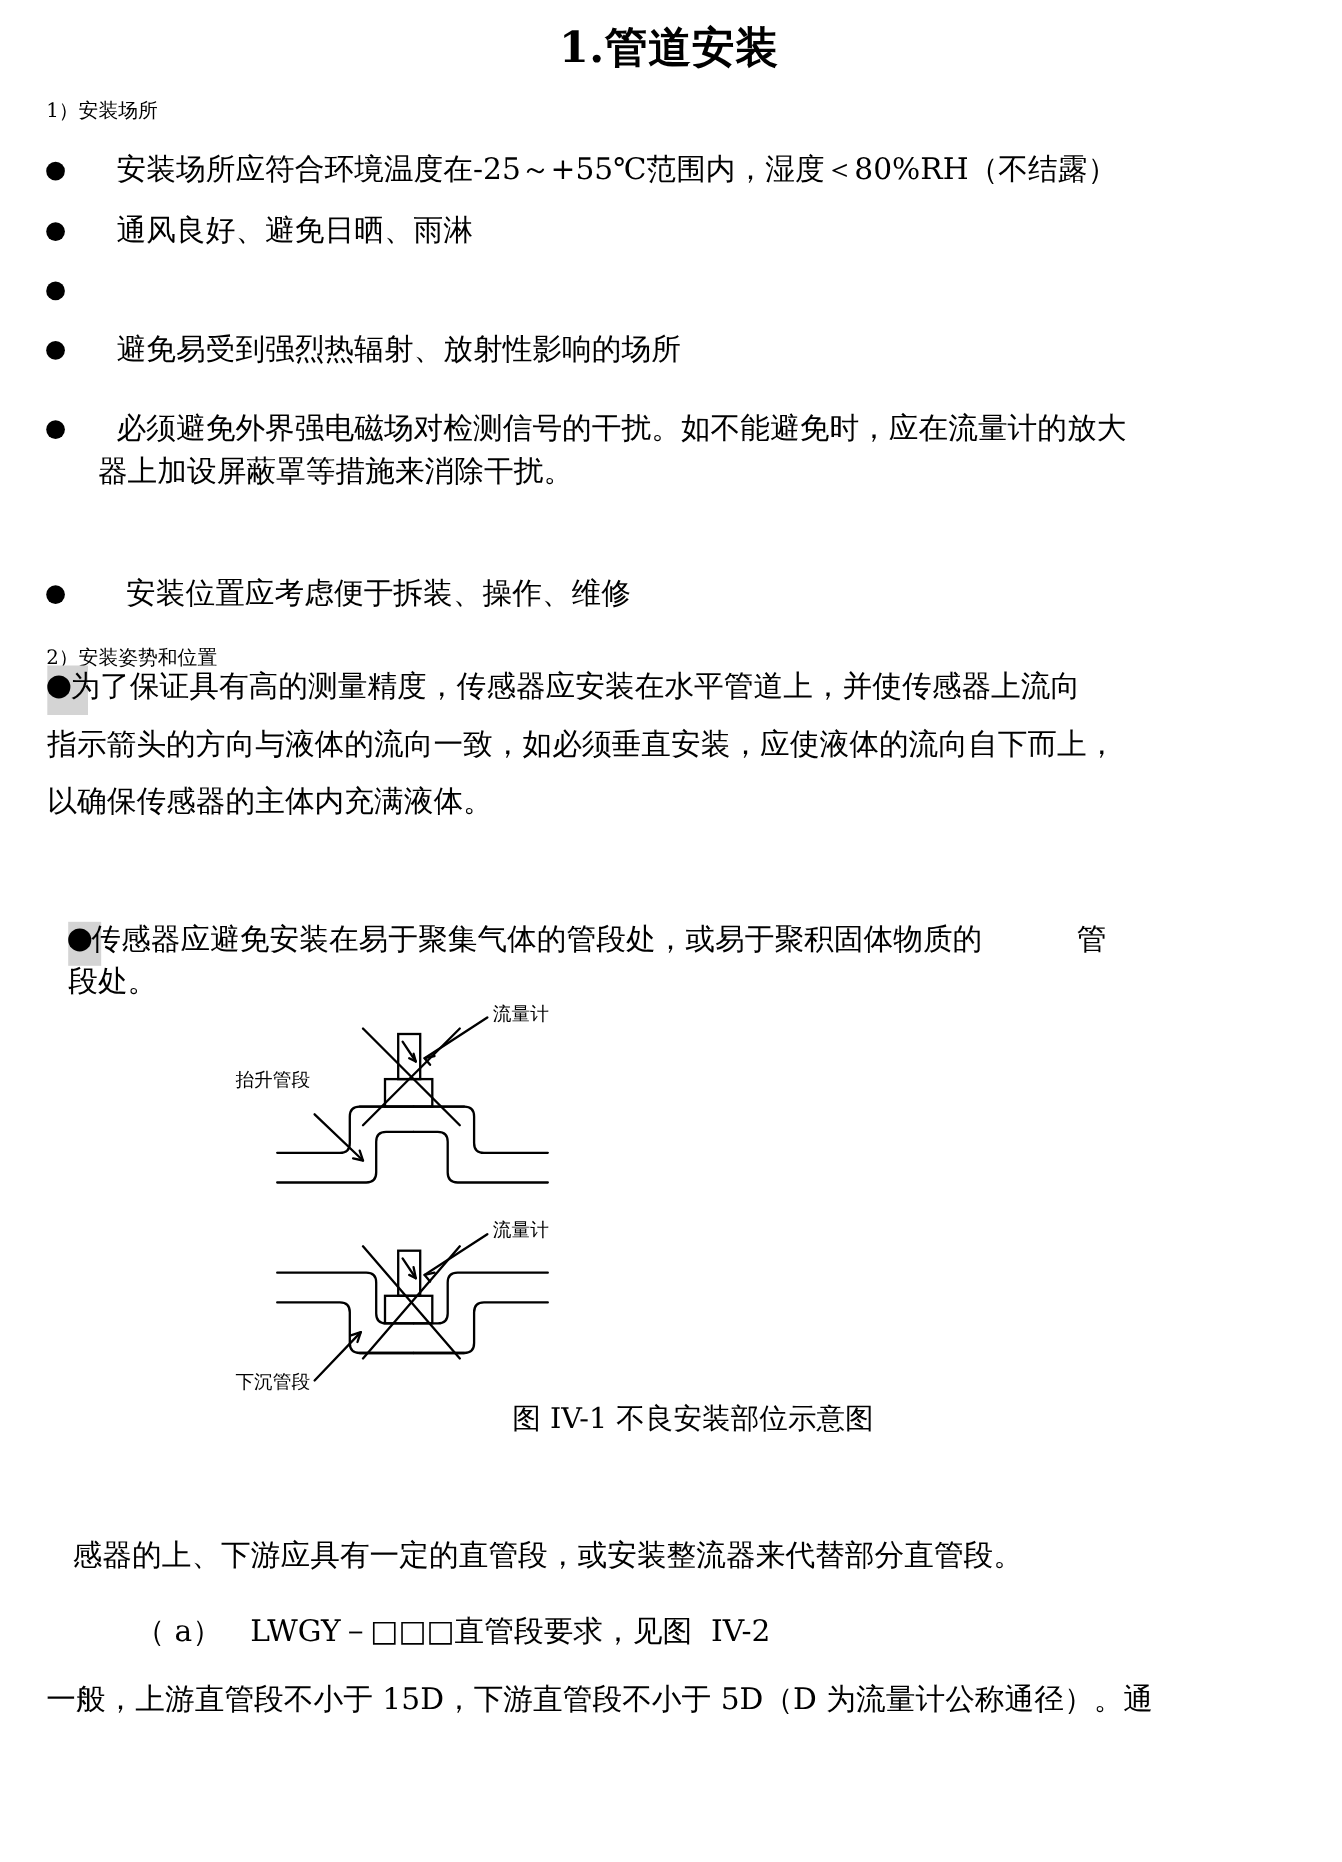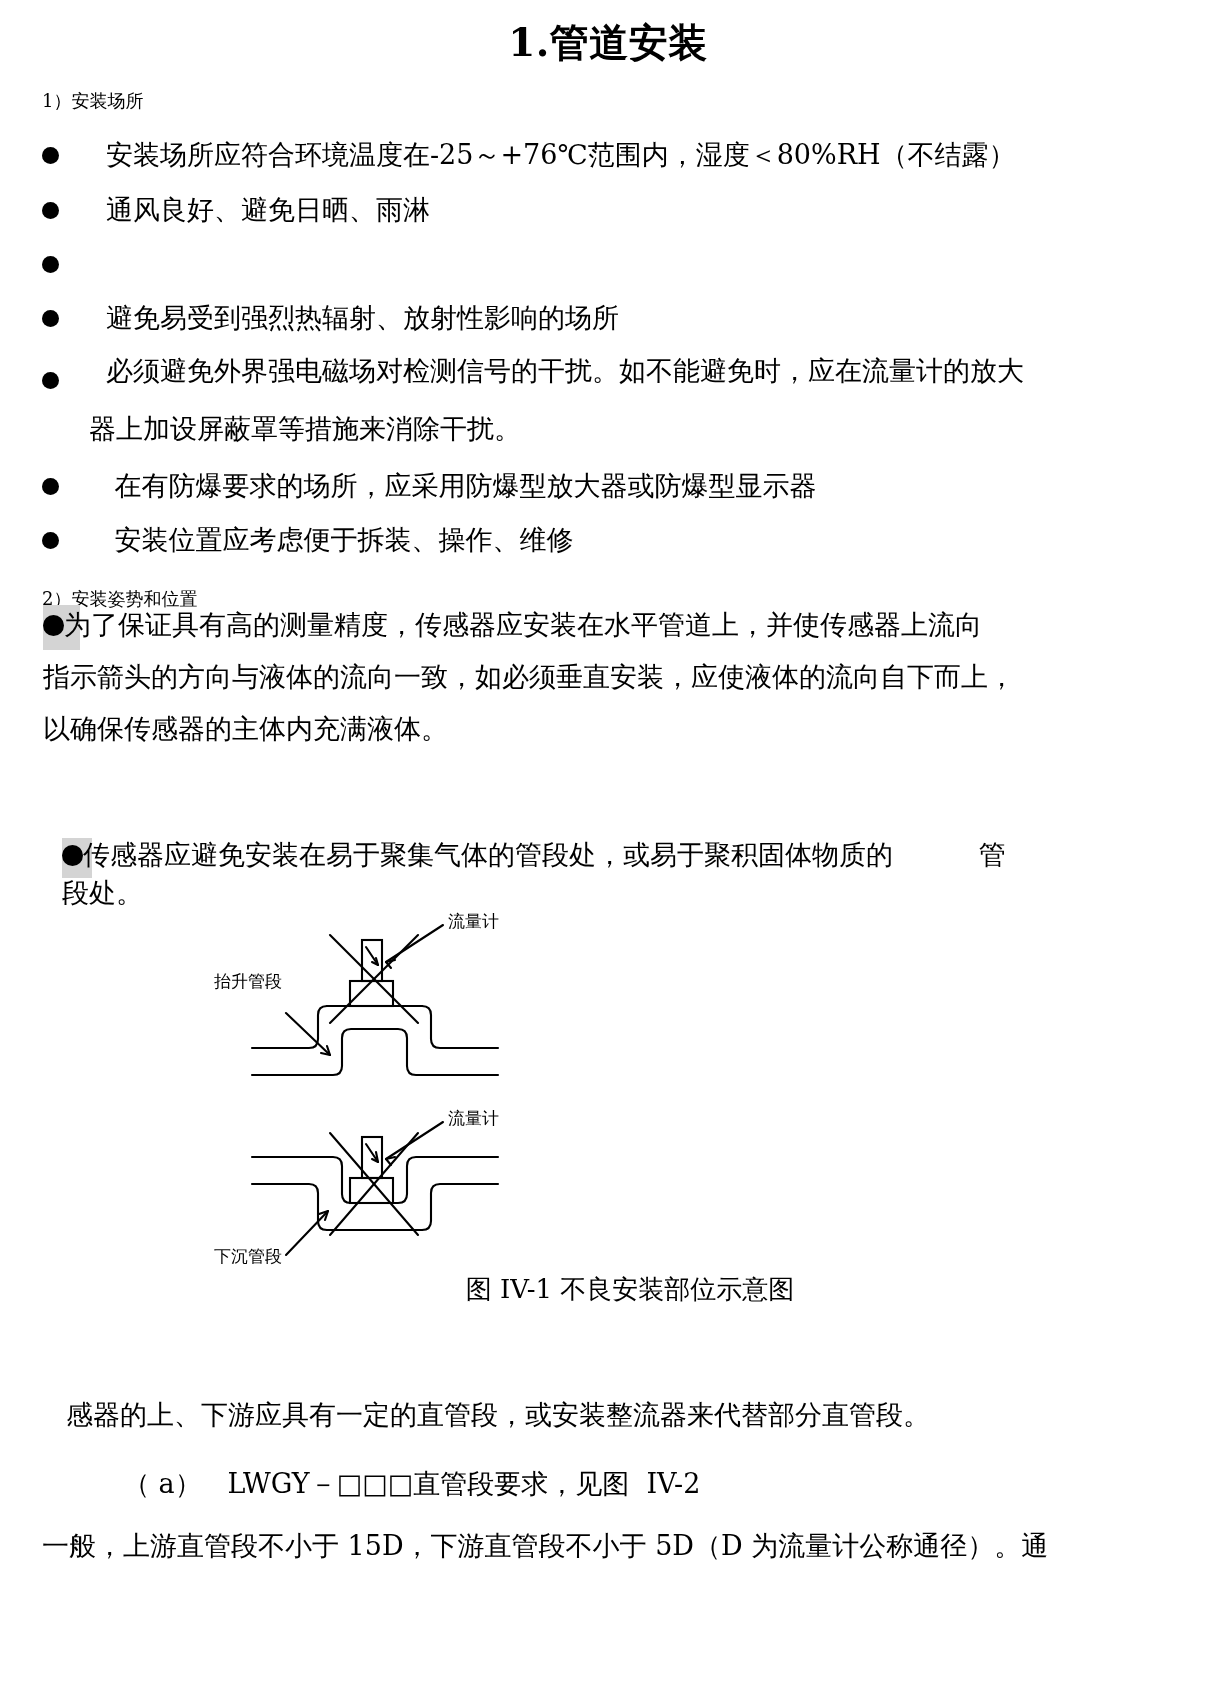--- a/index.html
+++ b/index.html
@@ -111,47 +111,43 @@
 <body>
 
 <div class="page">
 
   <div class="doc-title">1.管道安装</div>
 
   <div class="num-item" style="top:84px; left:42px;">1）安装场所</div>
 
   <div class="bullet-row" style="top:137px; left:42px;">
     <span class="bullet-dot"></span>
-    <span class="bullet-text" style="margin-left:47px;">安装场所应符合环境温度在-25～+76℃范围内，湿度＜80%RH（不结露）</span>
+    <span class="bullet-text" style="margin-left:47px;">安装场所应符合环境温度在-25～+55℃范围内，湿度＜80%RH（不结露）</span>
   </div>
 
   <div class="bullet-row" style="top:192px; left:42px;">
     <span class="bullet-dot"></span>
     <span class="bullet-text" style="margin-left:47px;">通风良好、避免日晒、雨淋</span>
   </div>
 
   <div class="bullet-row" style="top:246px; left:42px;">
     <span class="bullet-dot"></span>
   </div>
 
   <div class="bullet-row" style="top:300px; left:42px;">
     <span class="bullet-dot"></span>
     <span class="bullet-text" style="margin-left:47px;">避免易受到强烈热辐射、放射性影响的场所</span>
   </div>
 
-  <div class="bullet-row" style="top:353px; left:42px;align-items:flex-end;">
+  <div class="bullet-row" style="top:372px; left:42px;">
     <span class="bullet-dot"></span>
     <span class="bullet-text" style="margin-left:47px;">必须避免外界强电磁场对检测信号的干扰。如不能避免时，应在流量计的放大</span>
   </div>
   <div class="line" style="top:412px; left:89px;">器上加设屏蔽罩等措施来消除干扰。</div>
 
-  <div class="bullet-row" style="top:468px; left:42px;">
-    <span class="bullet-dot"></span>
-    <span class="bullet-text" style="margin-left:47px;"> 在有防爆要求的场所，应采用防爆型放大器或防爆型显示器</span>
-  </div>
 
   <div class="bullet-row" style="top:522px; left:42px;">
     <span class="bullet-dot"></span>
     <span class="bullet-text" style="margin-left:47px;"> 安装位置应考虑便于拆装、操作、维修</span>
   </div>
 
   <div class="num-item" style="top:582px; left:42px;">2）安装姿势和位置</div>
 
   <div class="hl" style="position:absolute; top:605px; left:43px; width:37px; height:45px;"></div>
 

